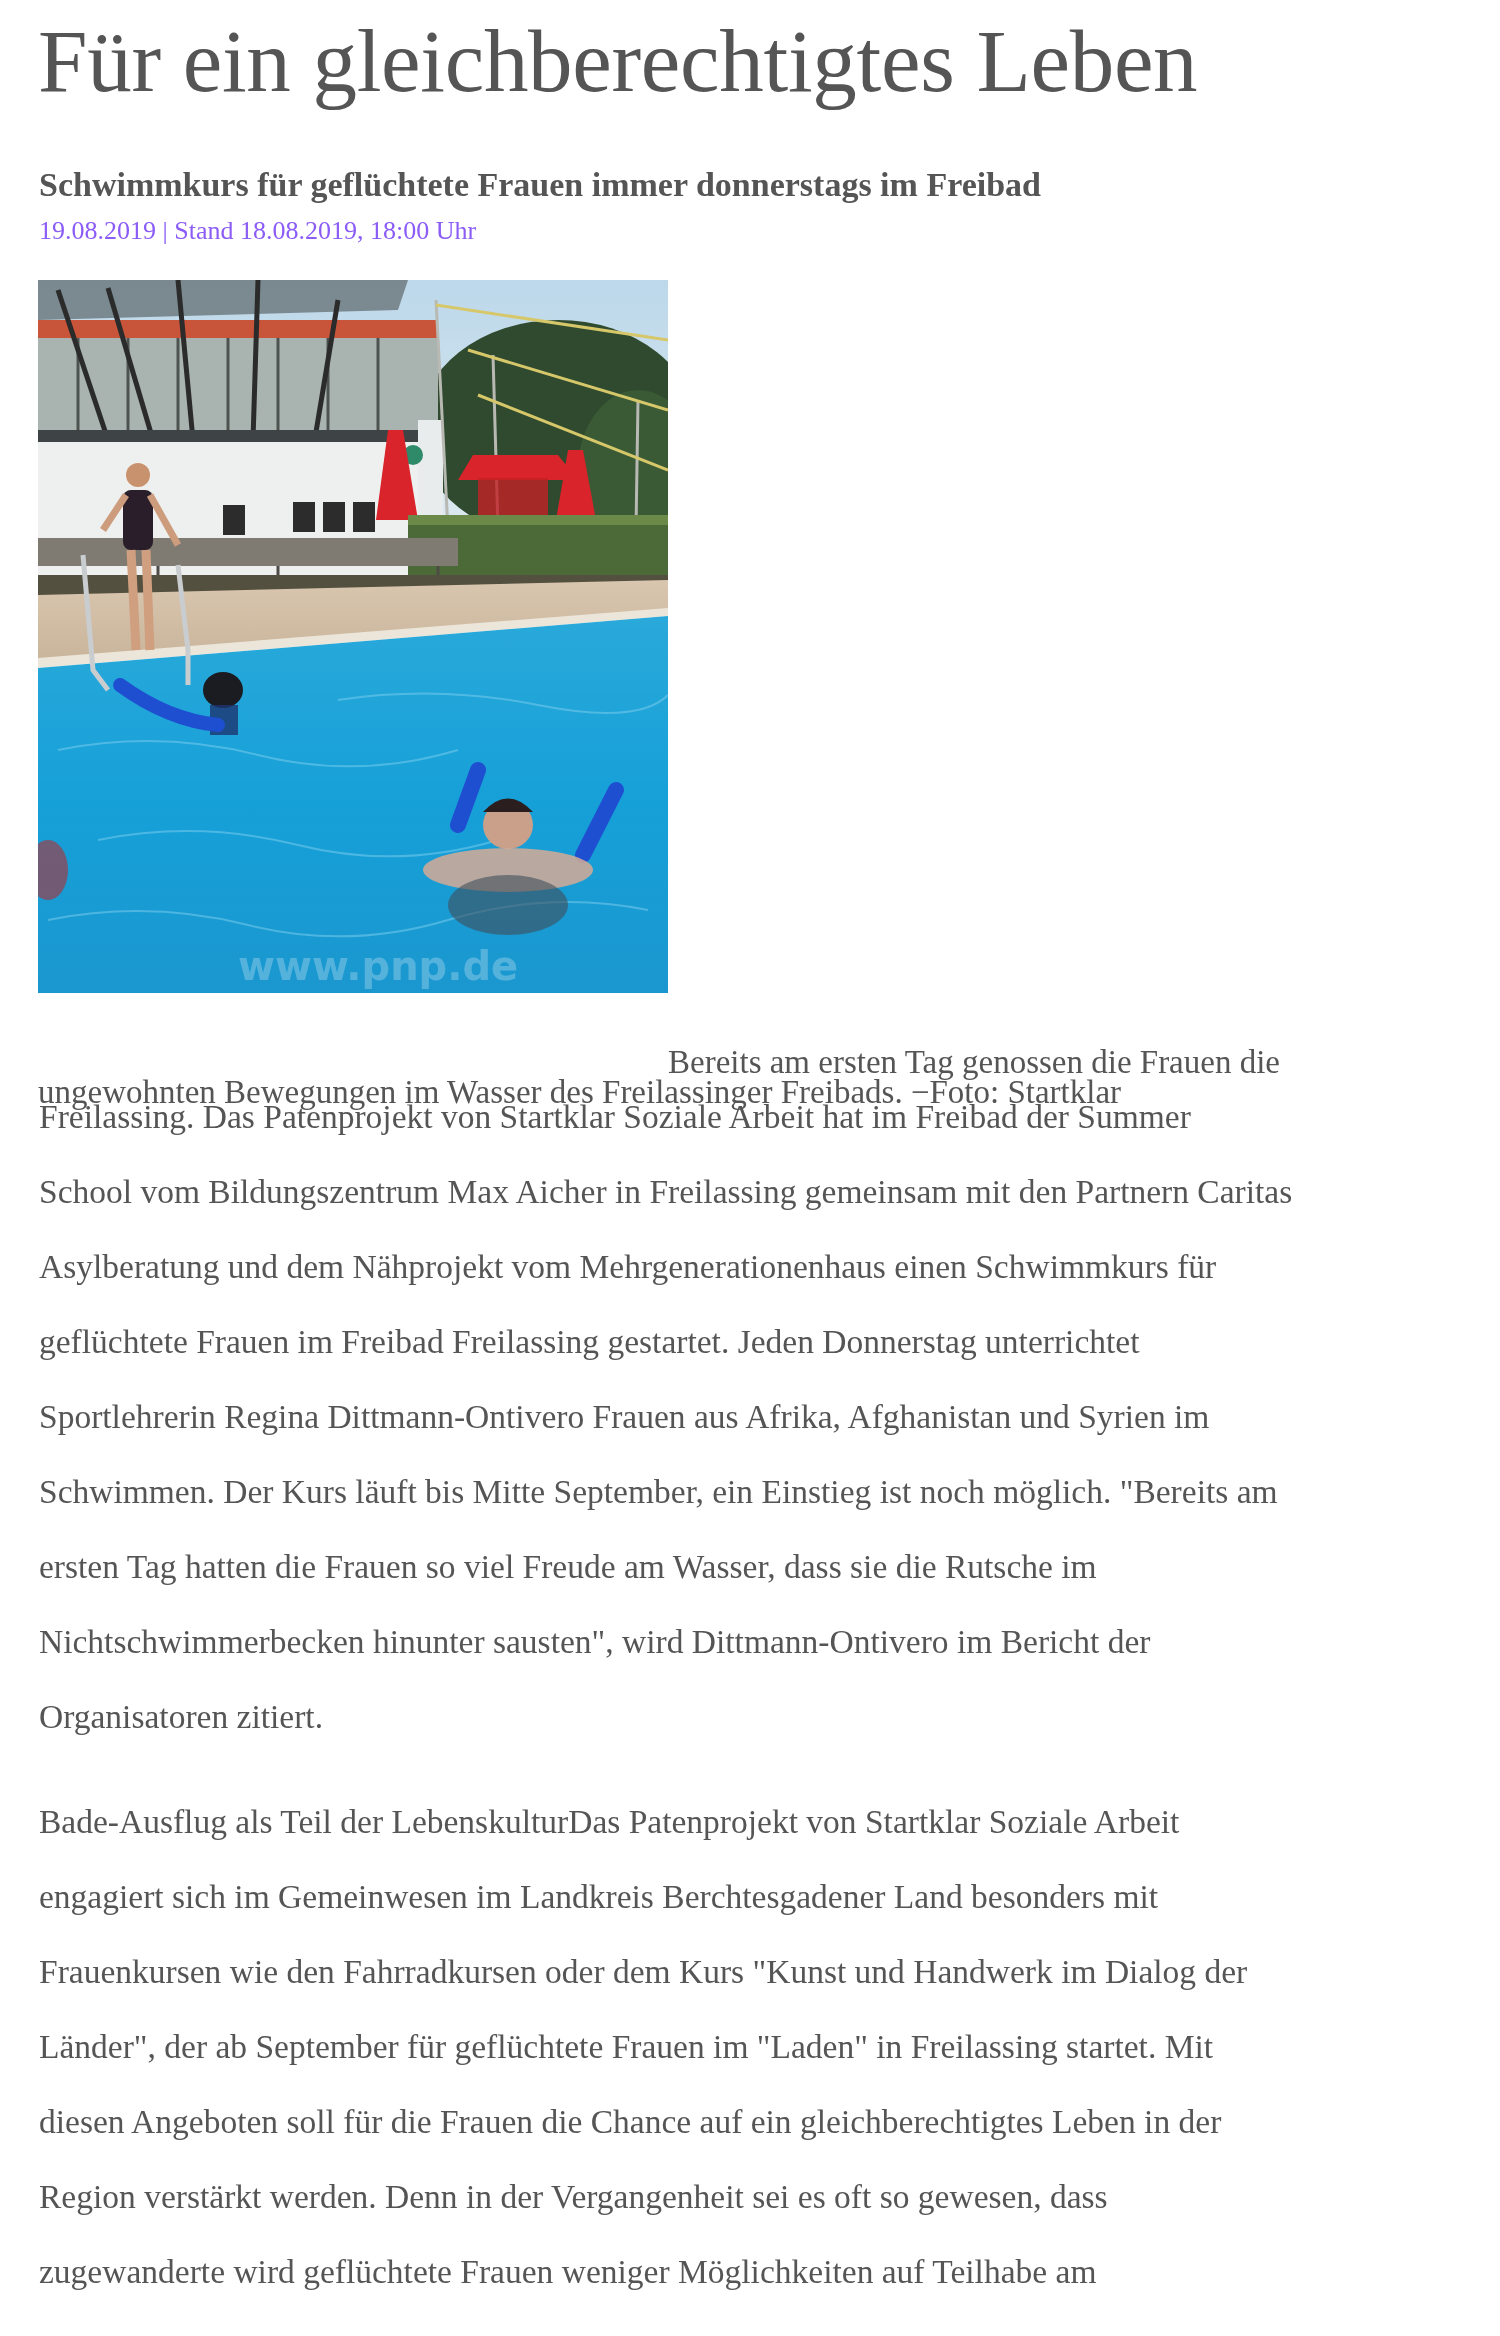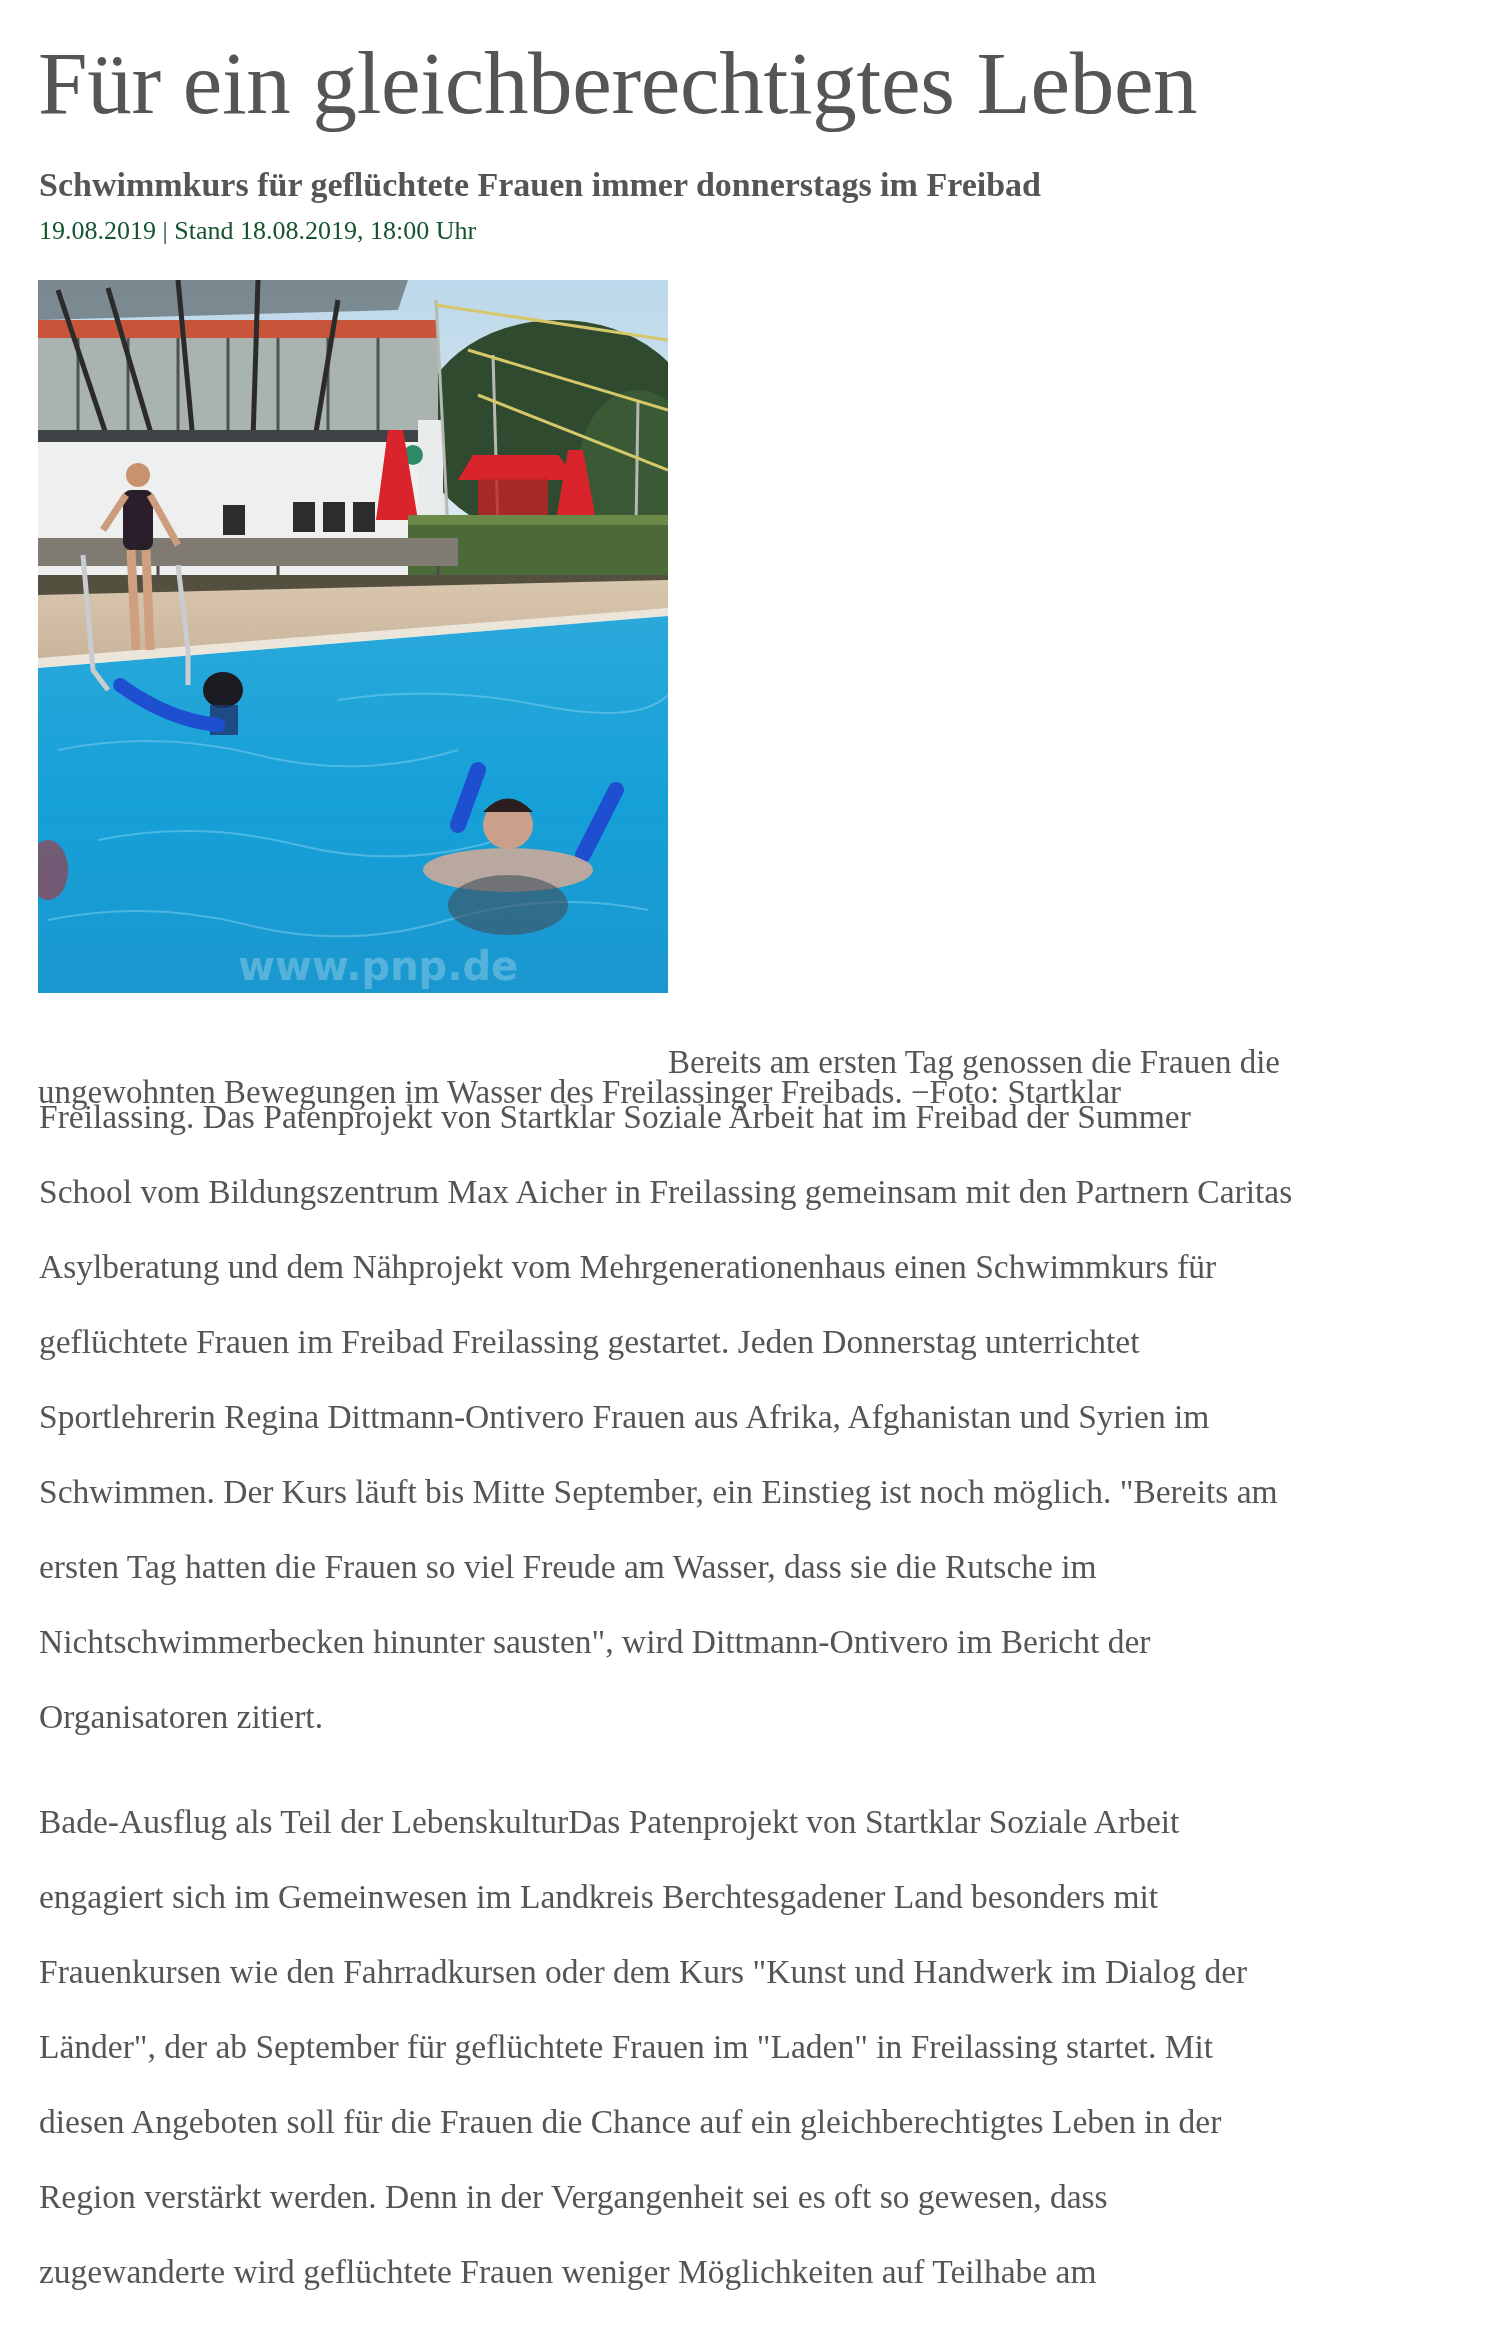--- a/index.html
+++ b/index.html
@@ -17,21 +17,21 @@
     }
     .page {
       position: absolute;
       left: 0;
       top: 0;
       width: 1500px;
     }
     .title {
       position: absolute;
       left: 38px;
-      top: 28px;
+      top: 6px;
       margin: 0;
       font-size: 89px;
       font-weight: normal;
       line-height: 110px;
       color: #555555;
       white-space: nowrap;
       letter-spacing: -0.3px;
     }
     .subtitle {
       position: absolute;
@@ -43,21 +43,21 @@
       line-height: 42px;
       color: #555555;
       white-space: nowrap;
     }
     .dateline {
       position: absolute;
       left: 39px;
       top: 216px;
       font-size: 26px;
       line-height: 30px;
-      color: #14532d;
+      color: #8b5cf6;
       white-space: nowrap;
     }
     .figure {
       position: absolute;
       left: 38px;
       top: 280px;
       width: 1462px;
       font-size: 33px;
       line-height: 31px;
       color: #555555;

